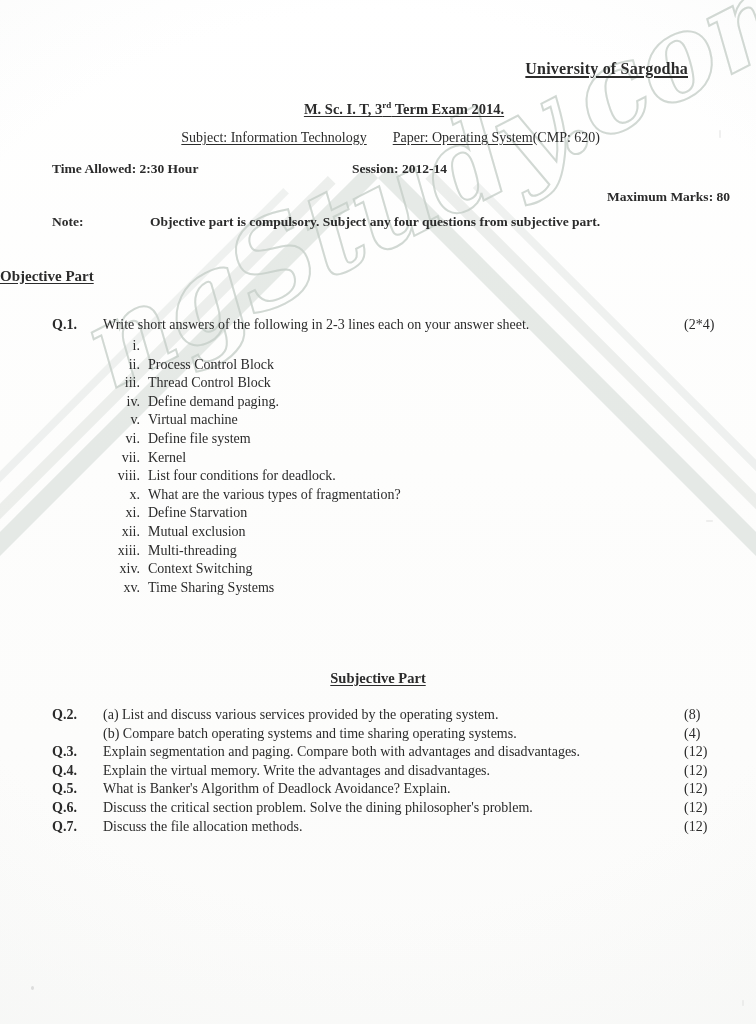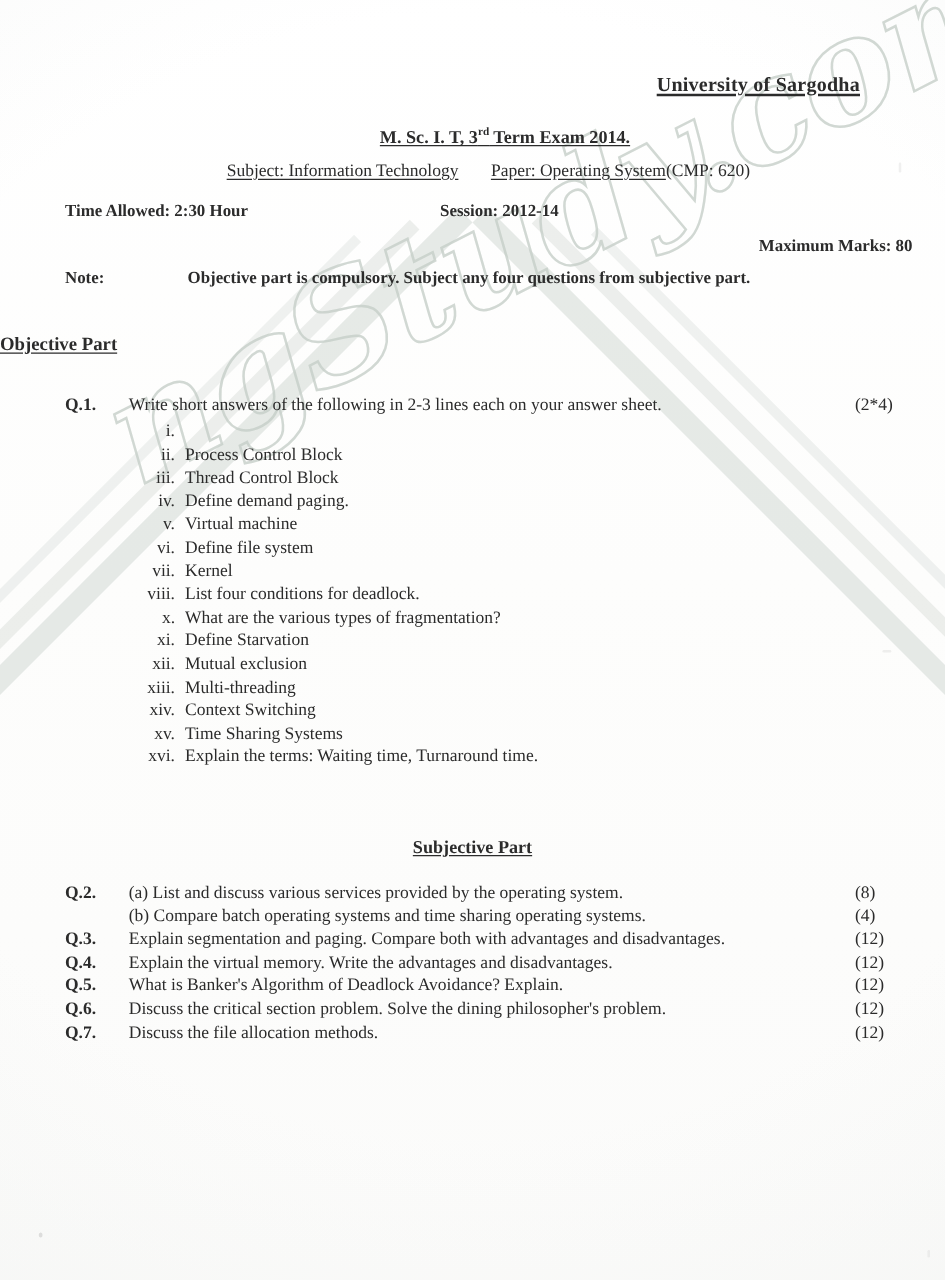--- a/index.html
+++ b/index.html
@@ -305,24 +305,20 @@
           <span class="txt">Multi-threading</span>
         </div>
         <div class="ri">
           <span class="num">xiv.</span>
           <span class="txt">Context Switching</span>
         </div>
         <div class="ri">
           <span class="num">xv.</span>
           <span class="txt">Time Sharing Systems</span>
         </div>
-        <div class="ri">
-          <span class="num">xvi.</span>
-          <span class="txt">Explain the terms: Waiting time, Turnaround time.</span>
-        </div>
       </div>
 
     <div class="ln sec-subjective">
       <span class="u">Subjective Part</span>
     </div>
 
     <div class="ln subj-list" id="subj-list">
         <div class="sr">
           <span class="qn">Q.2.</span>
           <span class="qt">(a) List and discuss various services provided by the operating system.</span>

